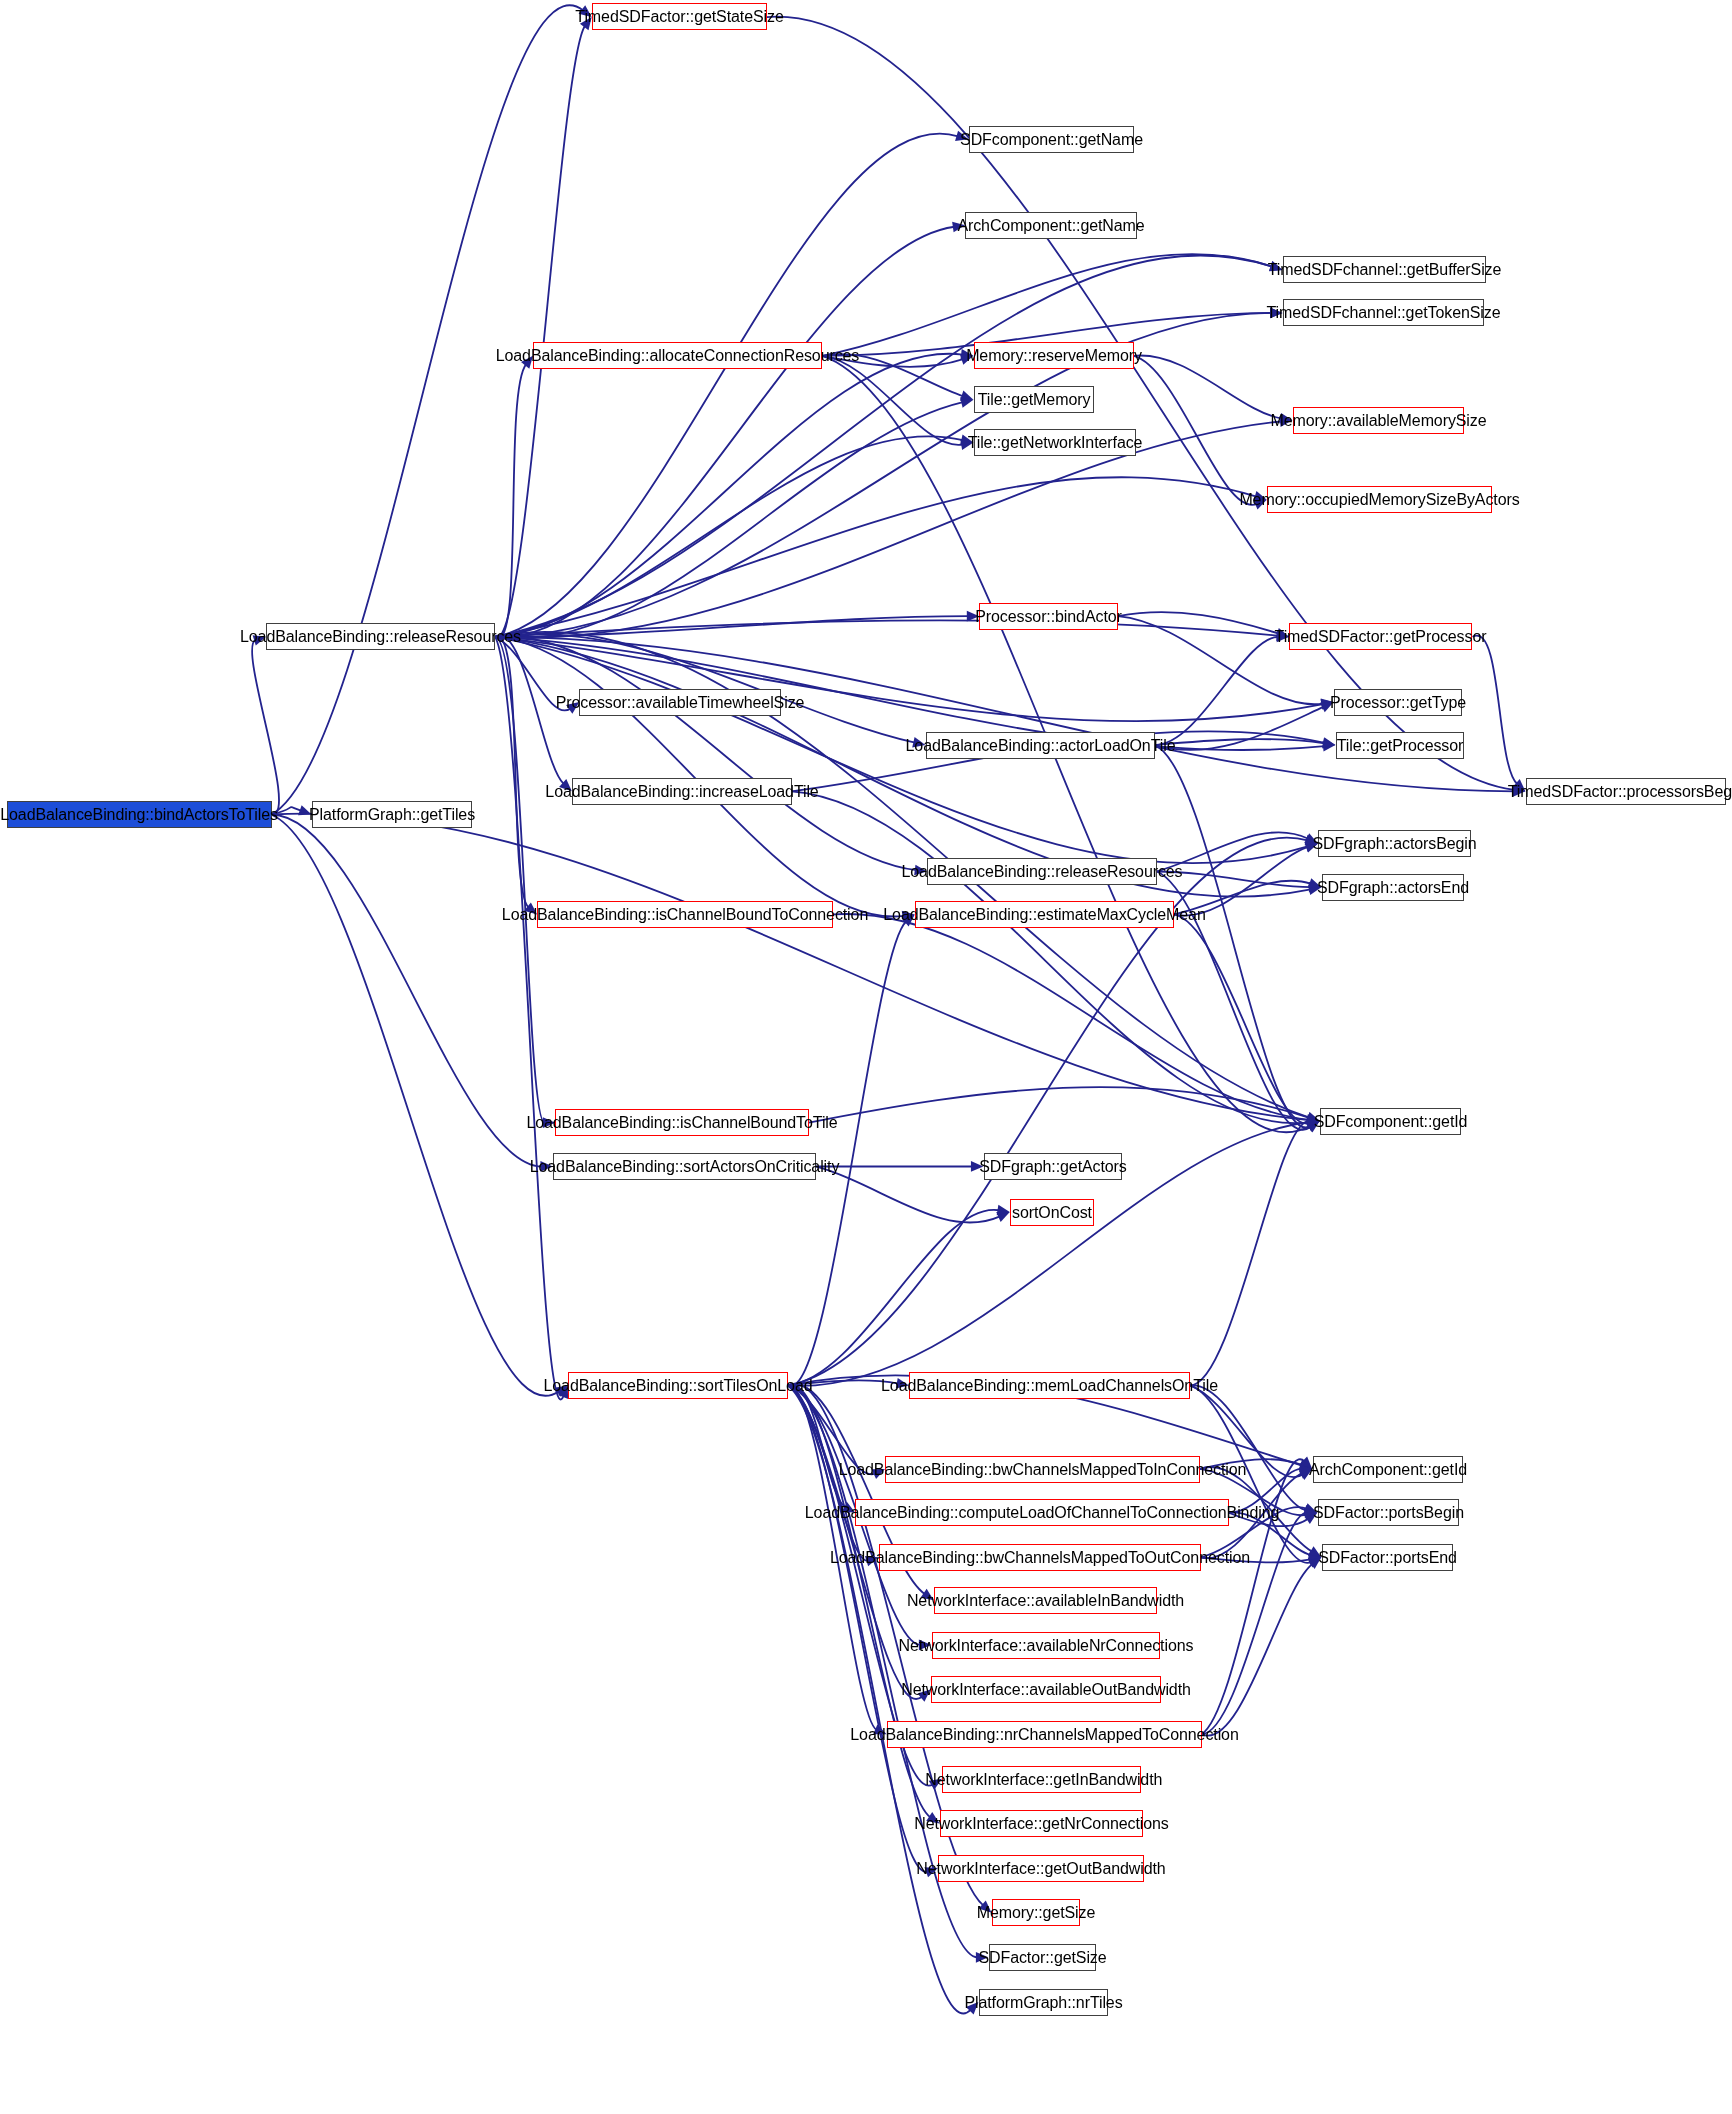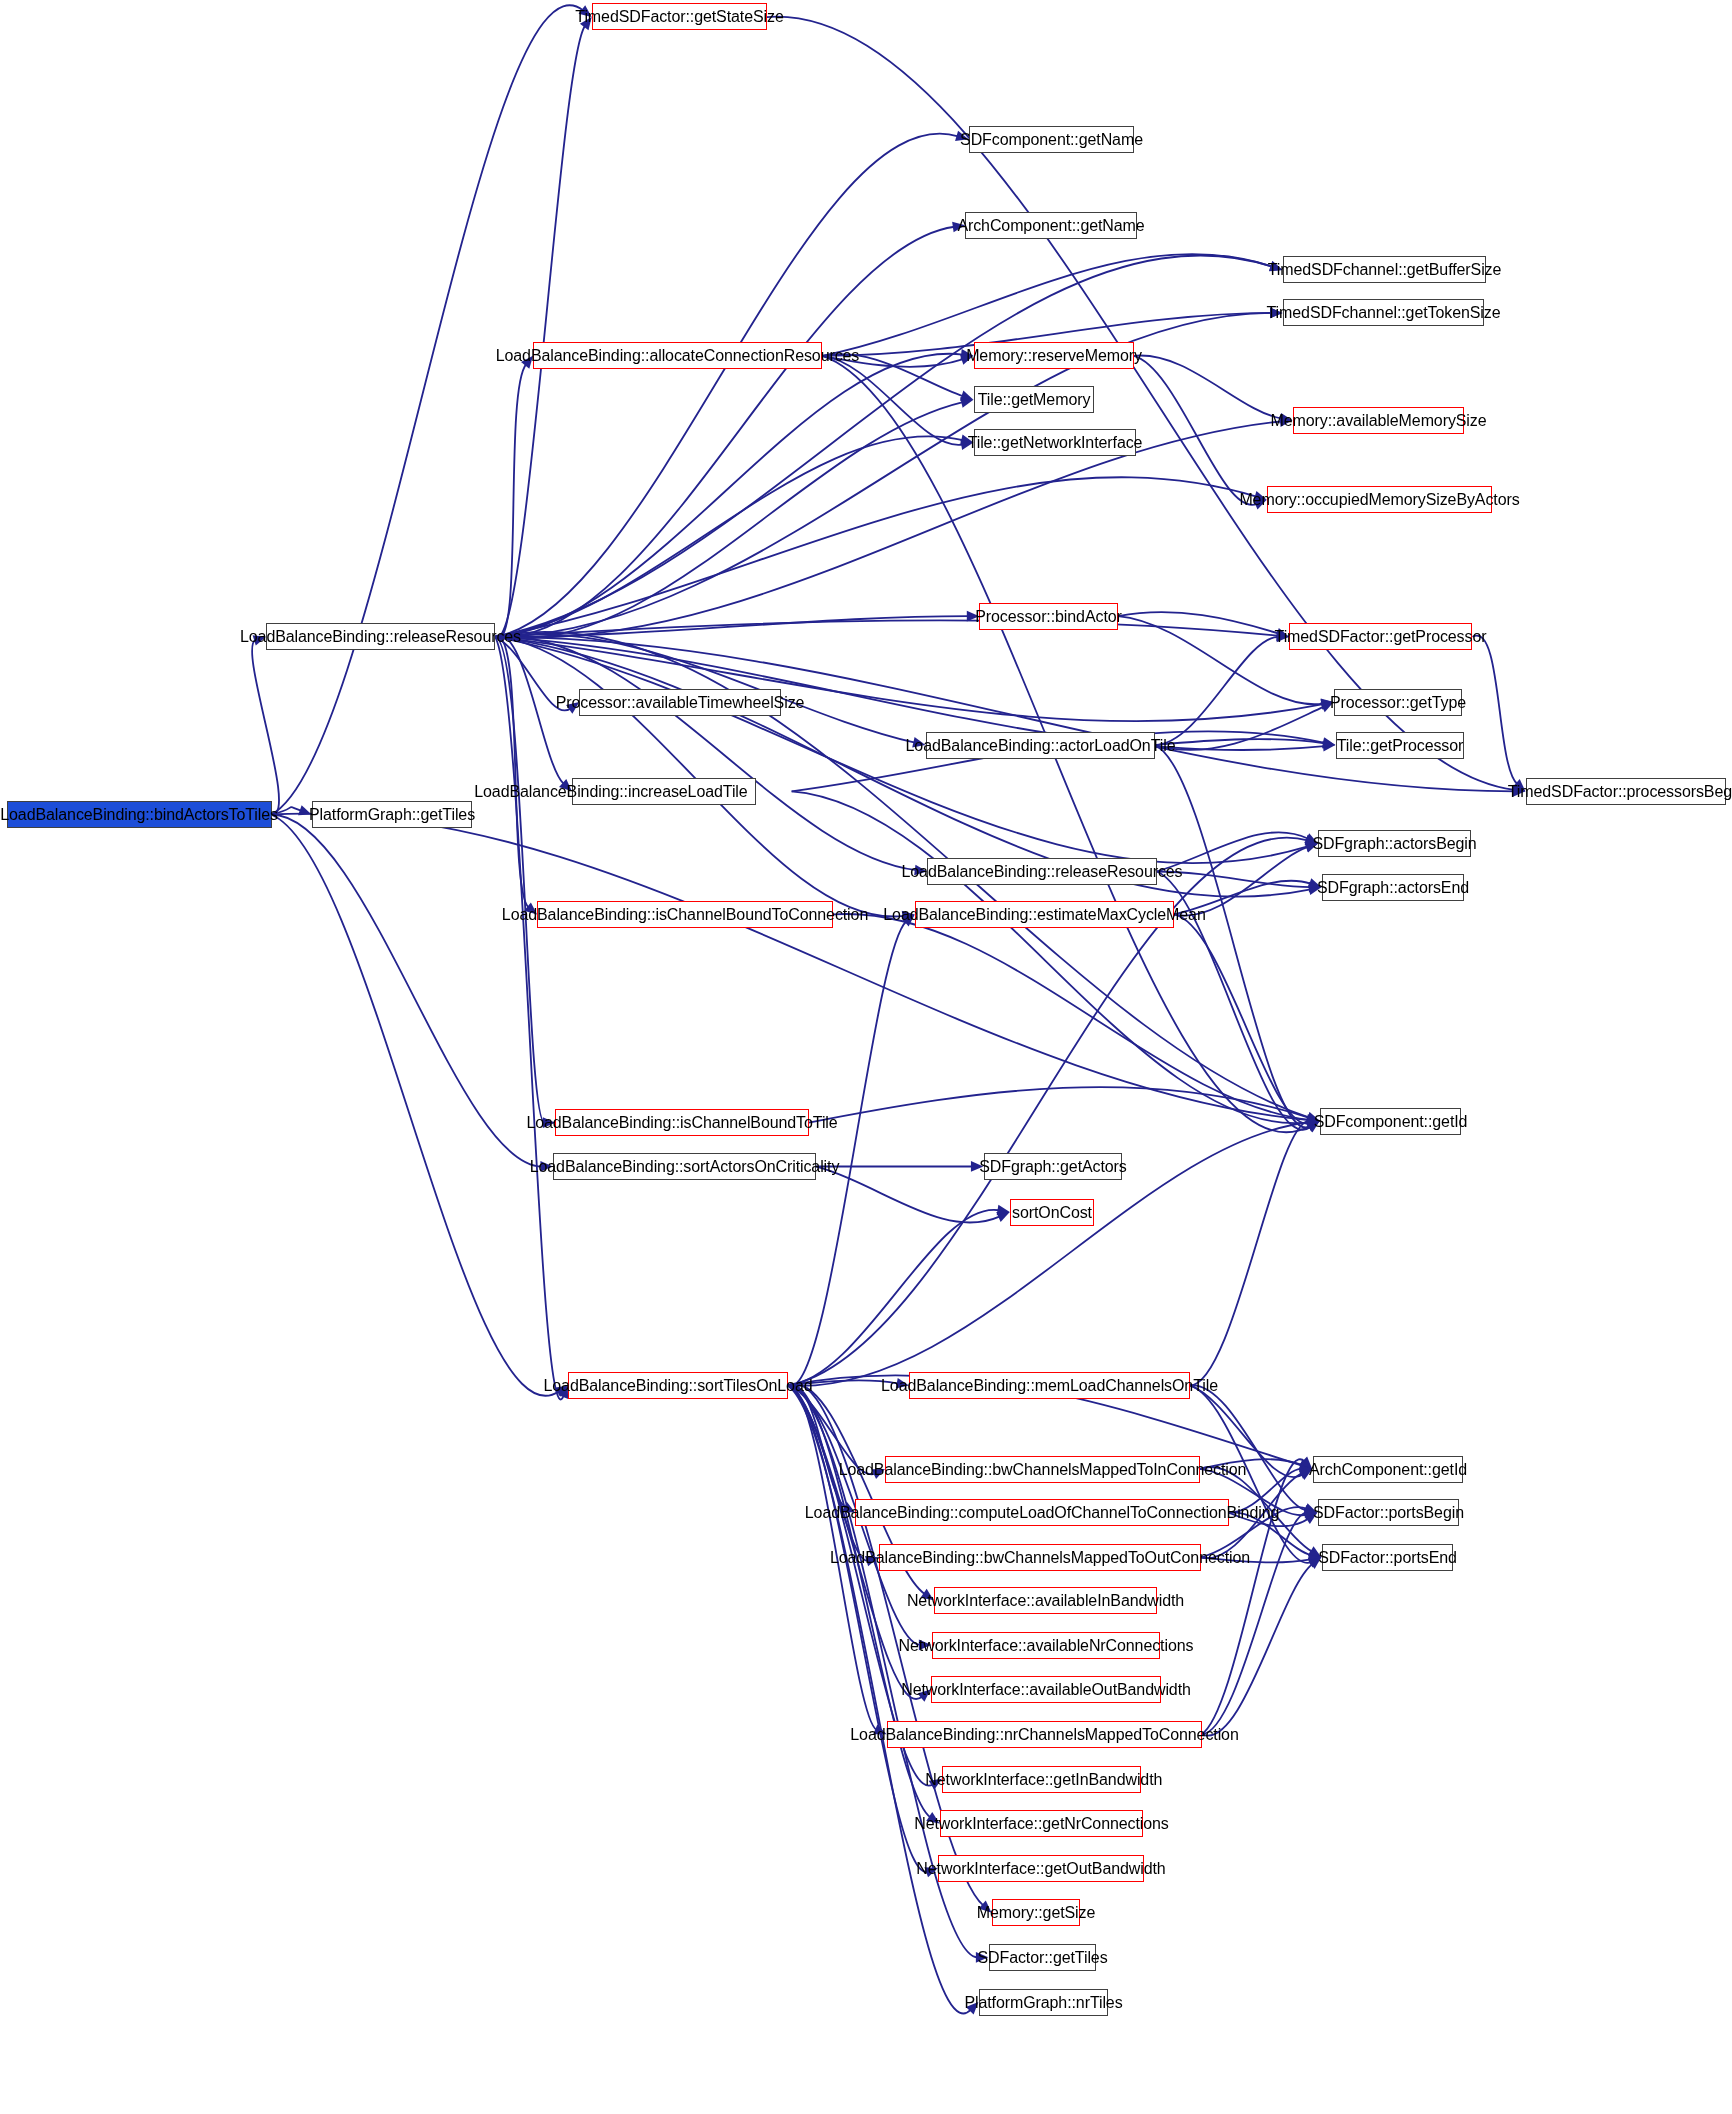--- a/index.html
+++ b/index.html
@@ -317,21 +317,21 @@
       </div>
       <div class="gnode" style="left: 1334px; top: 689px; width: 128px;">
         <span>Processor::getType</span>
       </div>
       <div class="gnode" style="left: 926px; top: 732px; width: 229px;">
         <span>LoadBalanceBinding::actorLoadOnTile</span>
       </div>
       <div class="gnode" style="left: 1336px; top: 732px; width: 128px;">
         <span>Tile::getProcessor</span>
       </div>
-      <div class="gnode" style="left: 572px; top: 778px; width: 184px; justify-content: flex-end;">
+      <div class="gnode" style="left: 572px; top: 778px; width: 220px;">
         <span>LoadBalanceBinding::increaseLoadTile</span>
       </div>
       <div class="gnode" style="left: 1526px; top: 778px; width: 200px;">
         <span>TimedSDFactor::processorsBegin</span>
       </div>
       <div class="gnode" style="left: 1318px; top: 830px; width: 153px;">
         <span>SDFgraph::actorsBegin</span>
       </div>
       <div class="gnode" style="left: 927px; top: 858px; width: 230px;">
         <span>LoadBalanceBinding::releaseResources</span>
@@ -402,20 +402,20 @@
       <div class="gnode red" style="left: 940px; top: 1810px; width: 203px;">
         <span>NetworkInterface::getNrConnections</span>
       </div>
       <div class="gnode red" style="left: 938px; top: 1855px; width: 206px;">
         <span>NetworkInterface::getOutBandwidth</span>
       </div>
       <div class="gnode red" style="left: 992px; top: 1899px; width: 88px;">
         <span>Memory::getSize</span>
       </div>
       <div class="gnode" style="left: 989px; top: 1944px; width: 107px;">
-        <span>SDFactor::getTiles</span>
+        <span>SDFactor::getSize</span>
       </div>
       <div class="gnode" style="left: 979px; top: 1989px; width: 129px;">
         <span>PlatformGraph::nrTiles</span>
       </div>
     </div>
 </div>
 
 
 </body></html>

